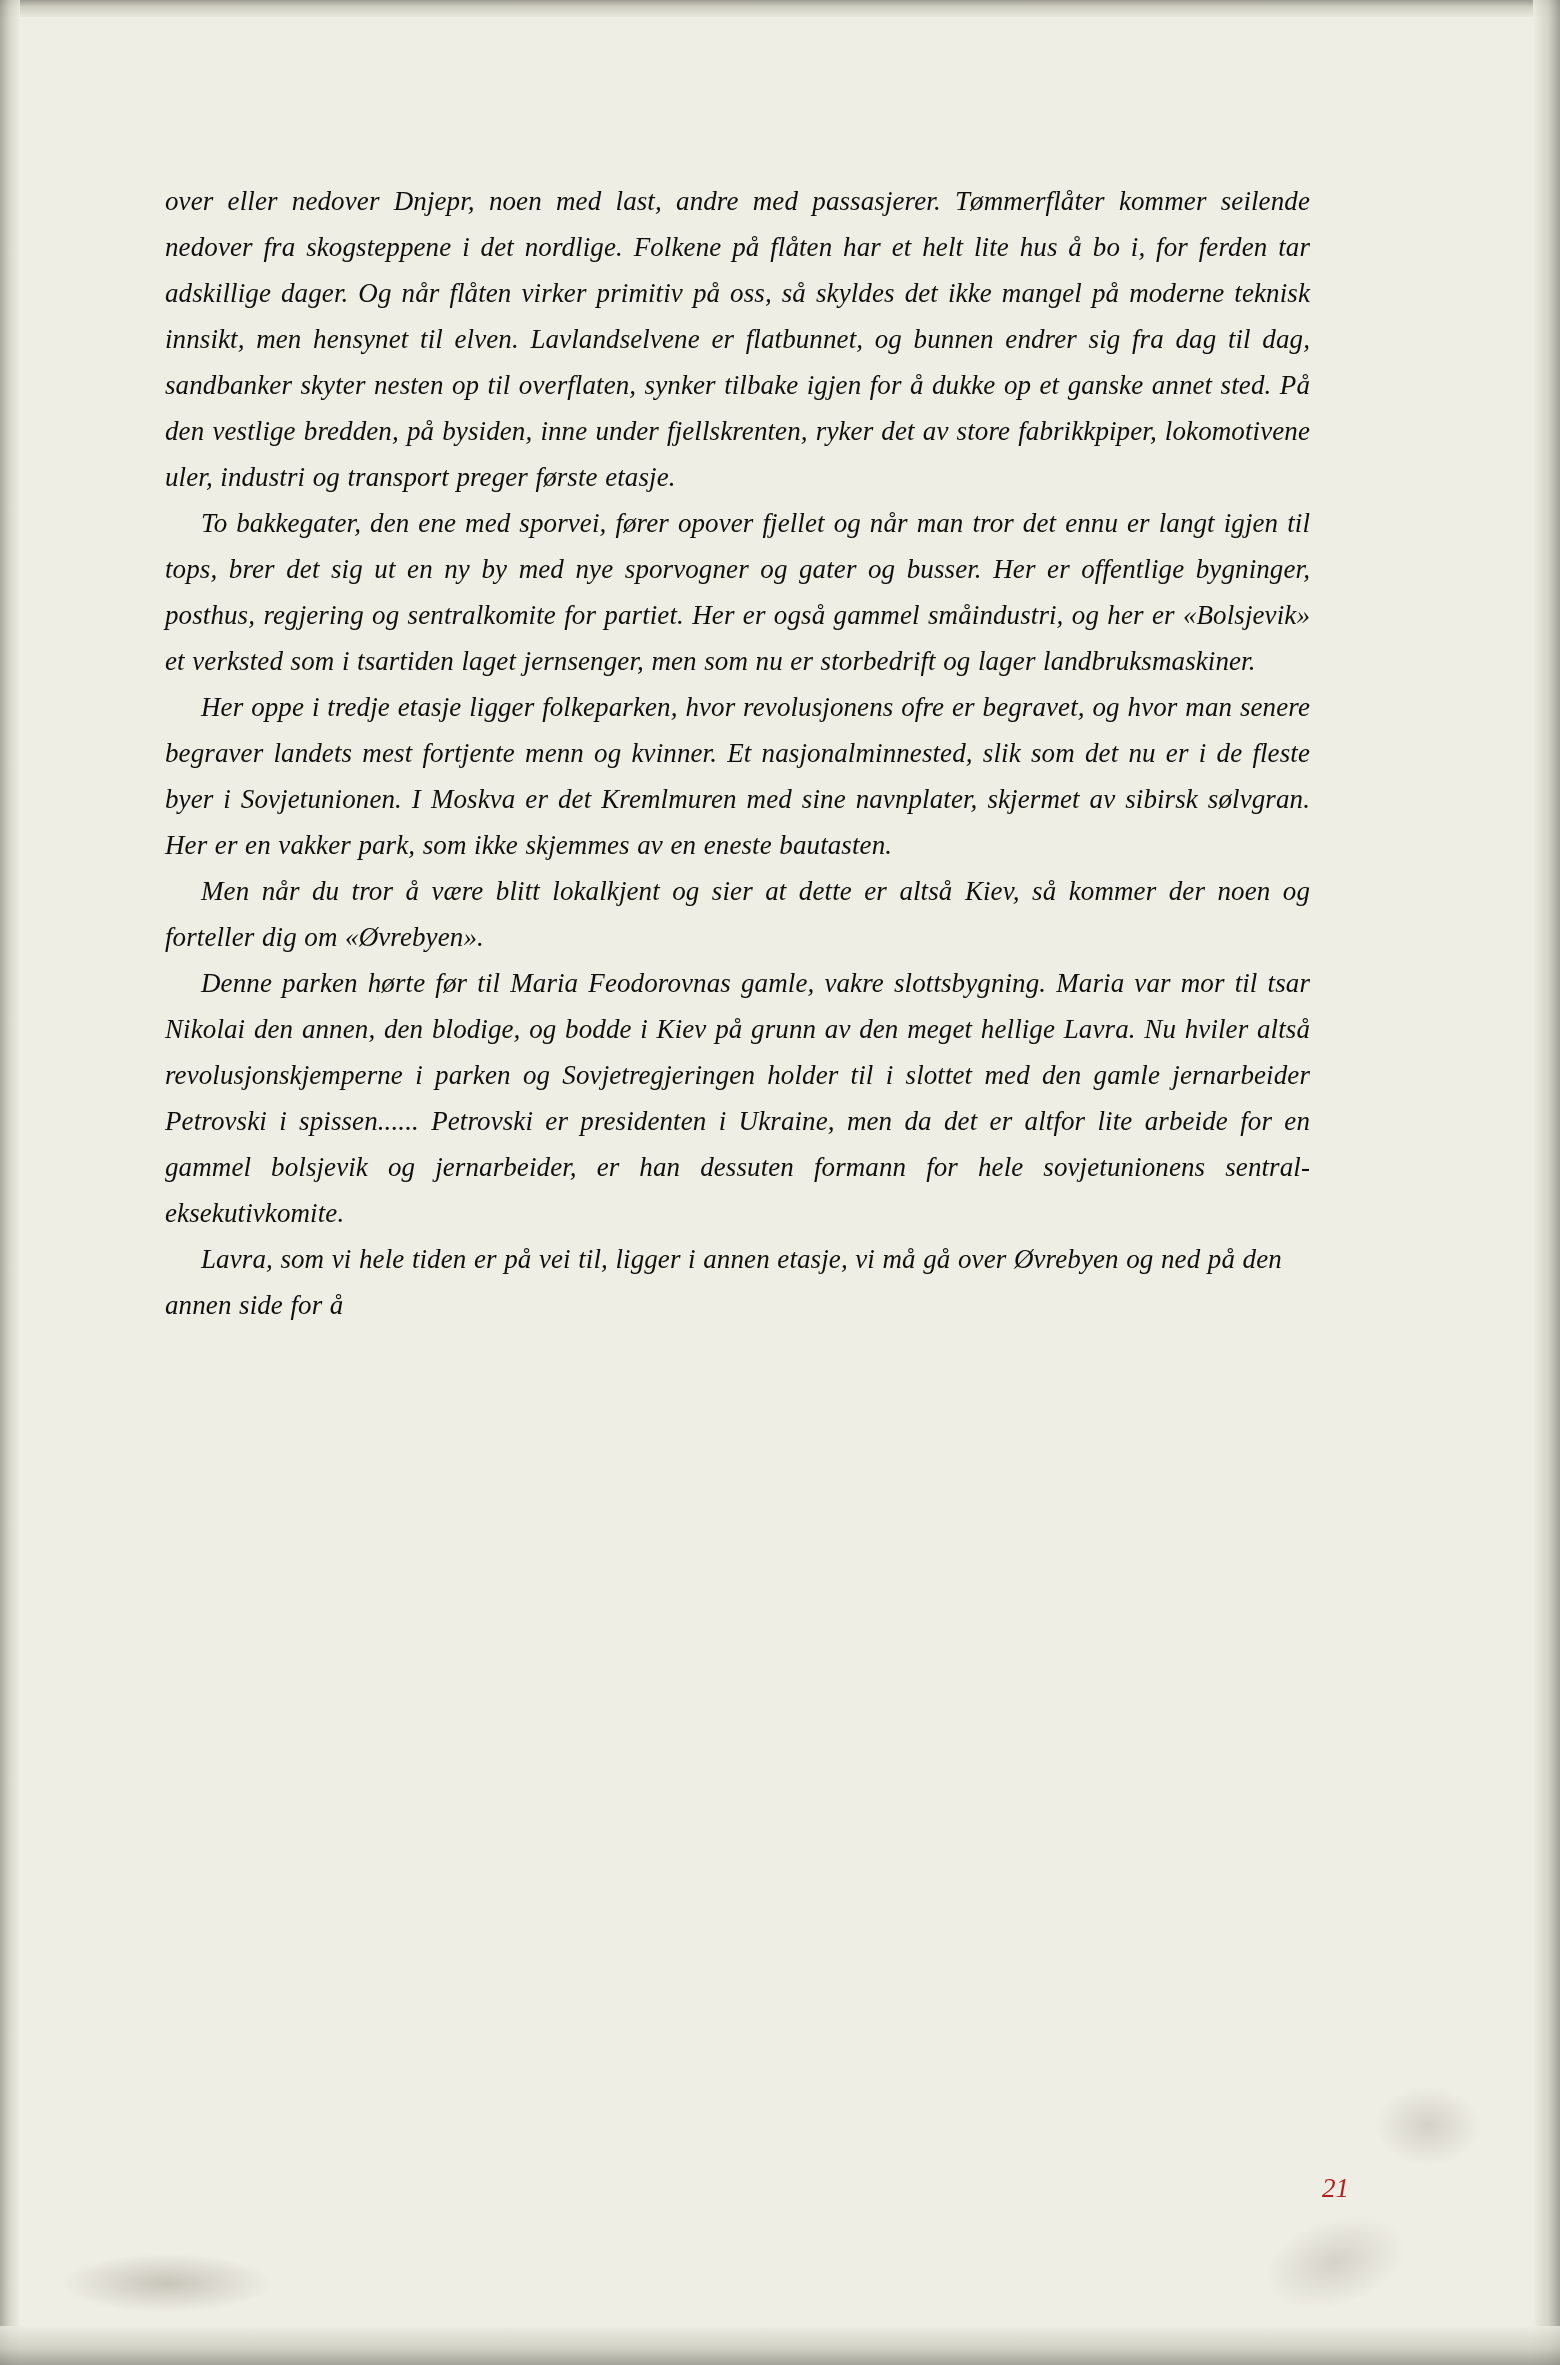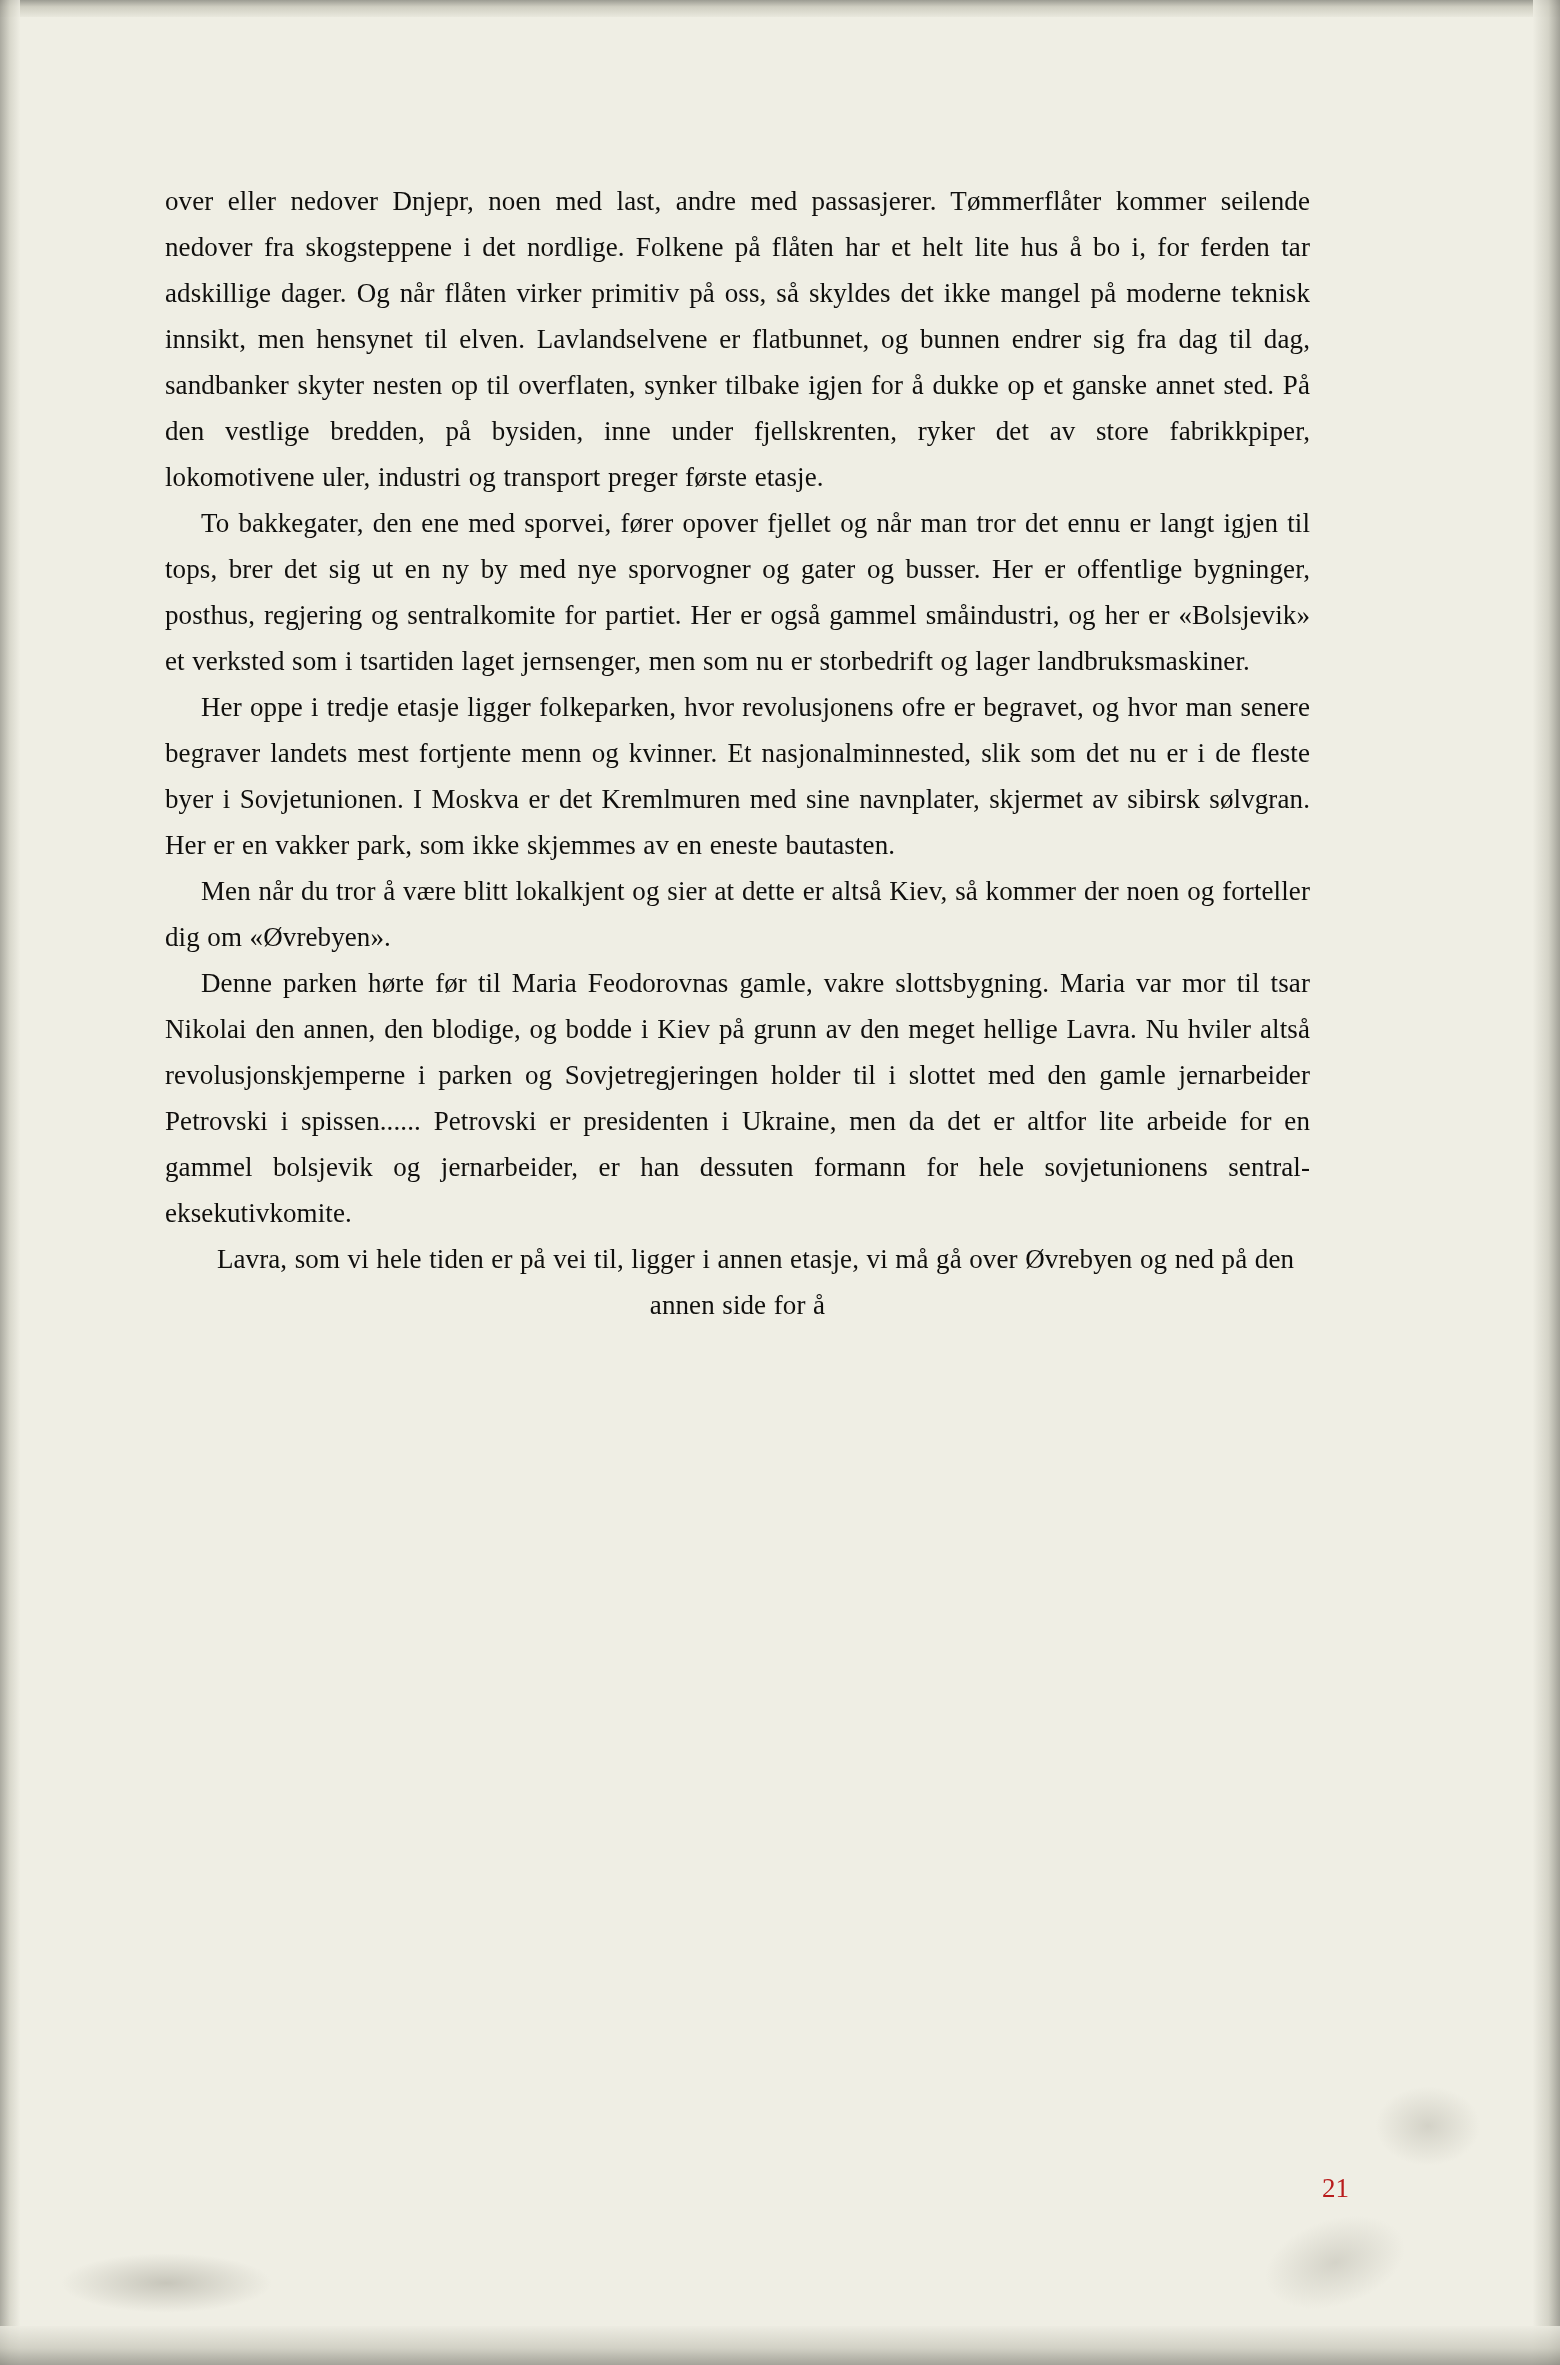--- a/index.html
+++ b/index.html
@@ -7,20 +7,21 @@
     padding: 0;
     background: #7c7c74;
   }
   .page {
     position: relative;
     width: 1561px;
     height: 2366px;
     margin: 0 auto;
     background: #efeee4;
     overflow: hidden;
+    font-style: italic;
   }
   
   .paper-edge-top {
     position: absolute;
     top: 0; left: 0; right: 0;
     height: 17.3px;
     background: linear-gradient(to bottom, #8d8d84 0%, #c9c8bb 40%, #e8e7dc 100%);
     opacity: .85;
   }
   .paper-edge-left {
@@ -83,21 +84,21 @@
     text-align: justify;
     text-indent: 0;
     letter-spacing: 0.1px;
     word-spacing: 0.7px;
     -webkit-font-smoothing: none;
   }
   p.para + p.para {
     text-indent: 36px;
   }
   p.para:last-of-type {
-    text-align: center;
+    text-align: left;
   }
 
   .folio {
     position: absolute;
     right: 212px;
     bottom: 162px;
     font-family: "Liberation Serif", "DejaVu Serif", serif;
     font-size: 27px;
     color: #b91c1c;
   }

